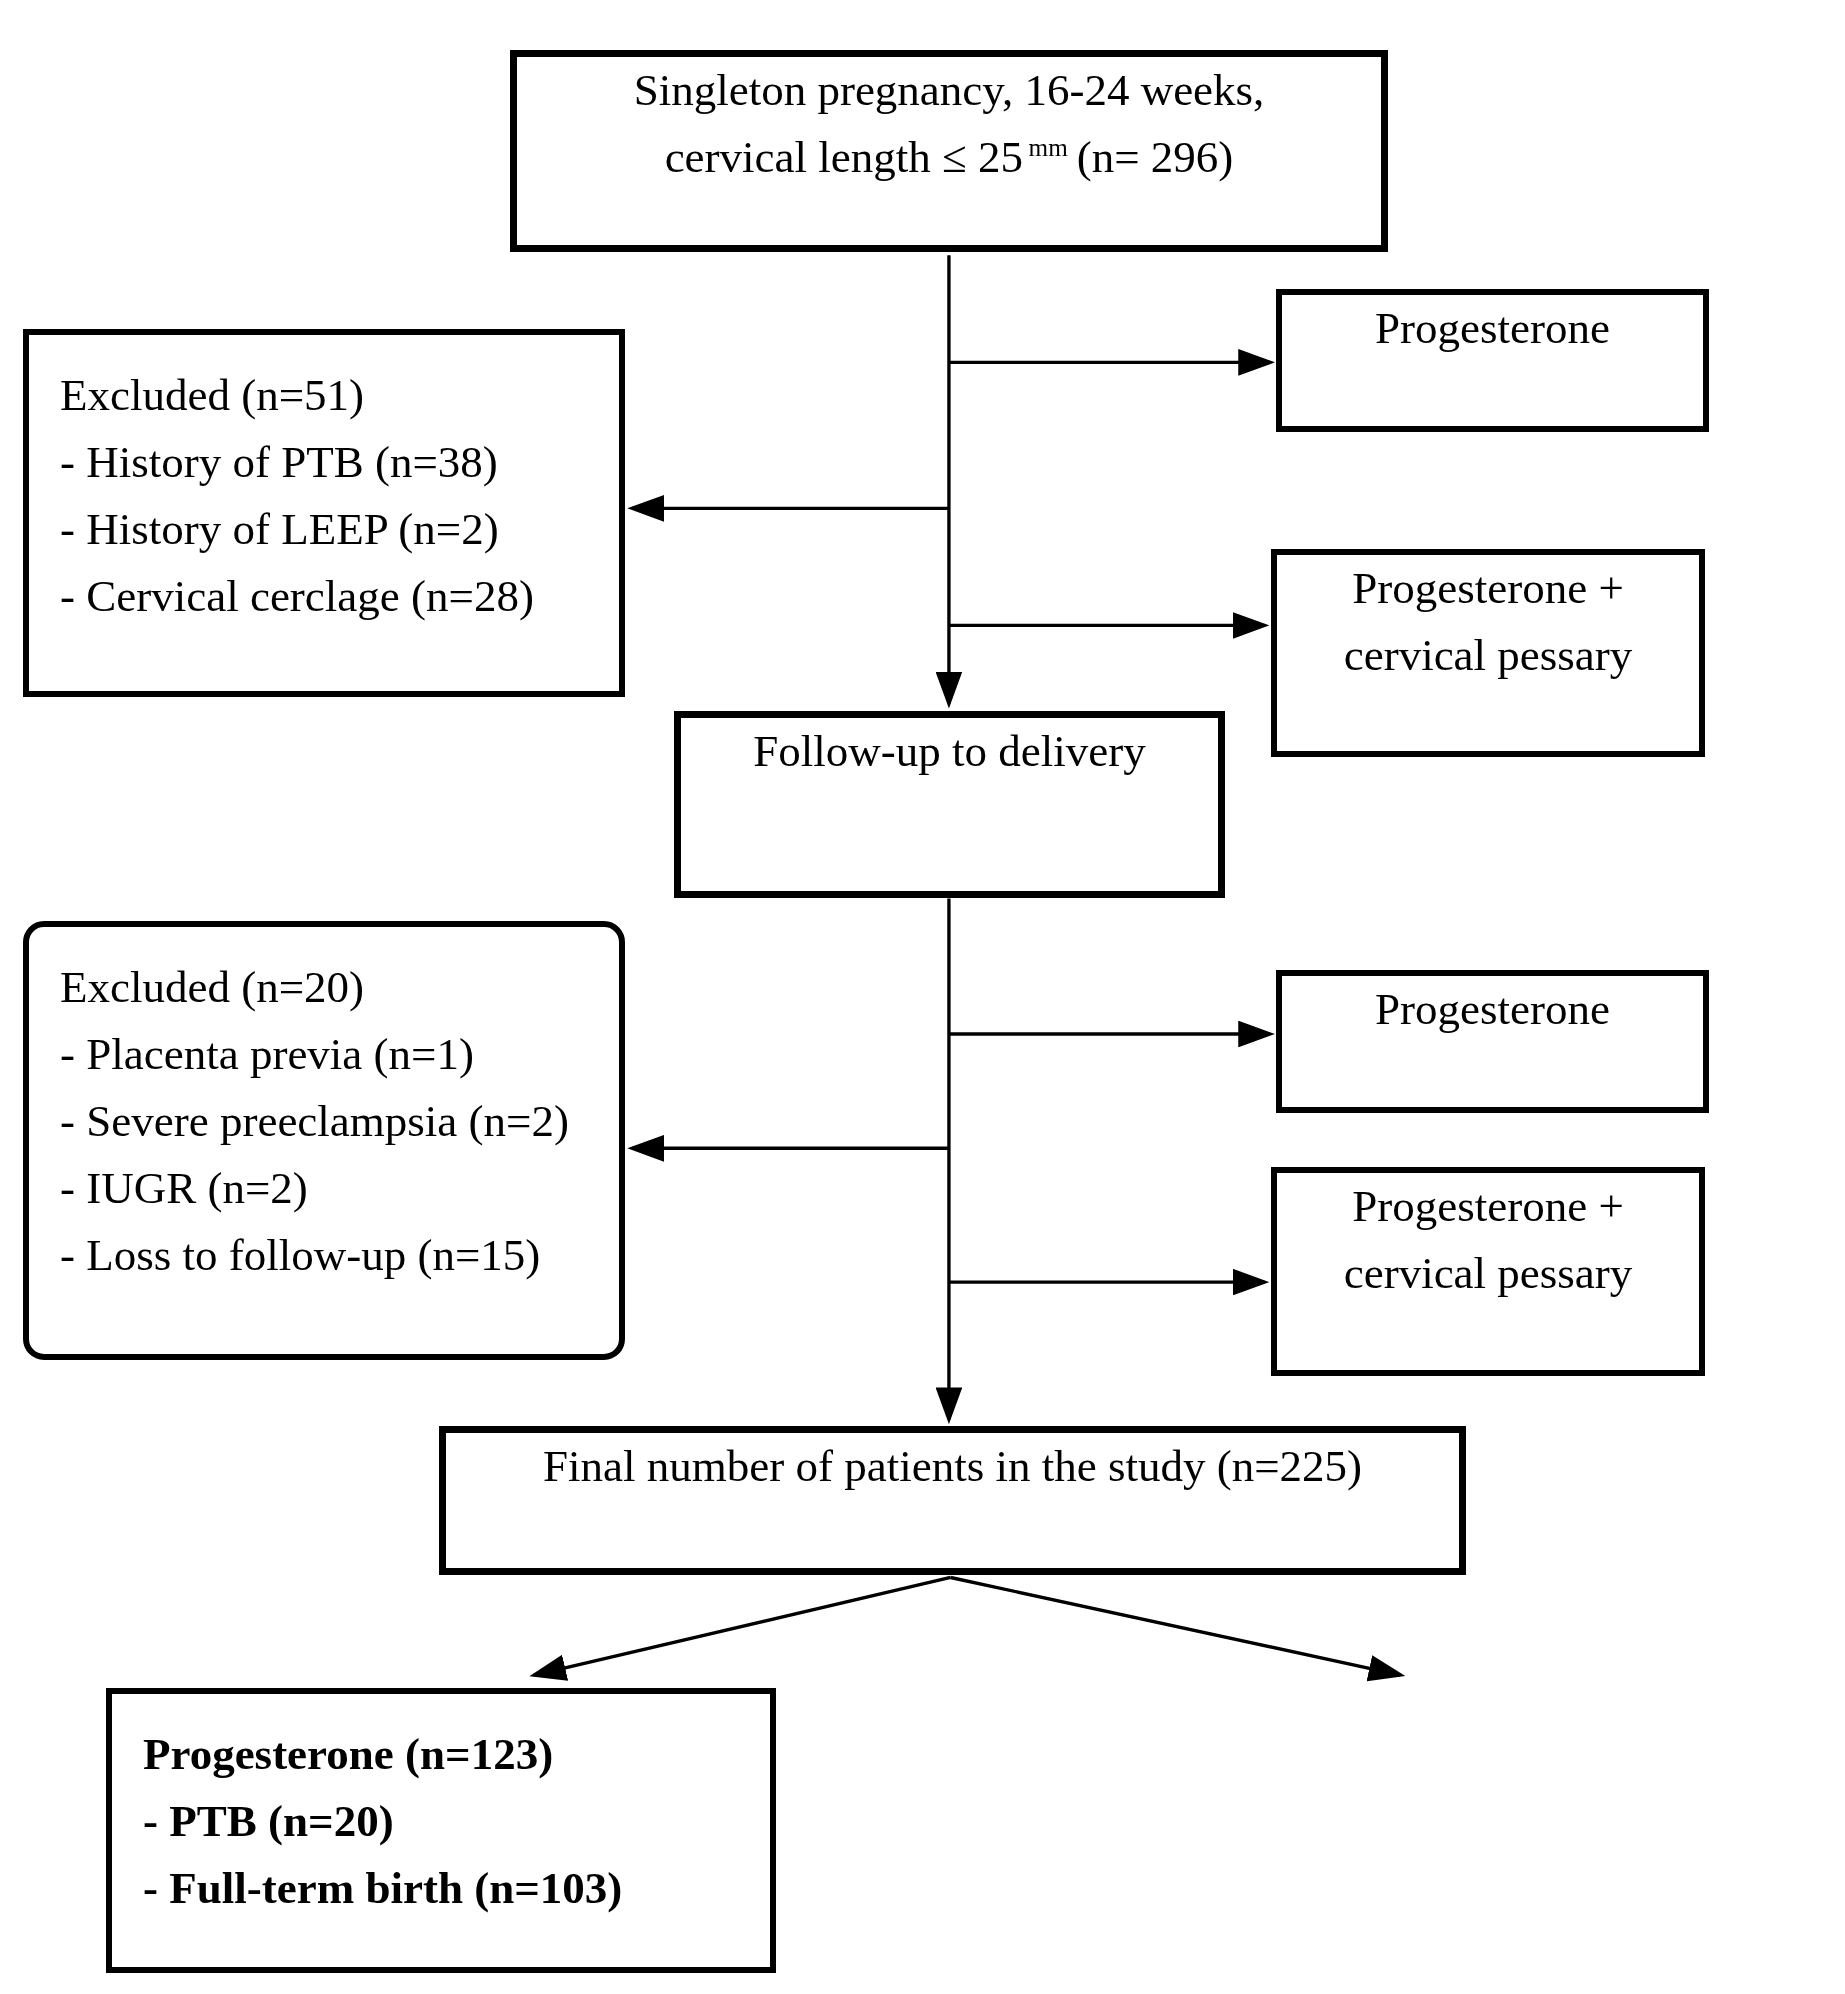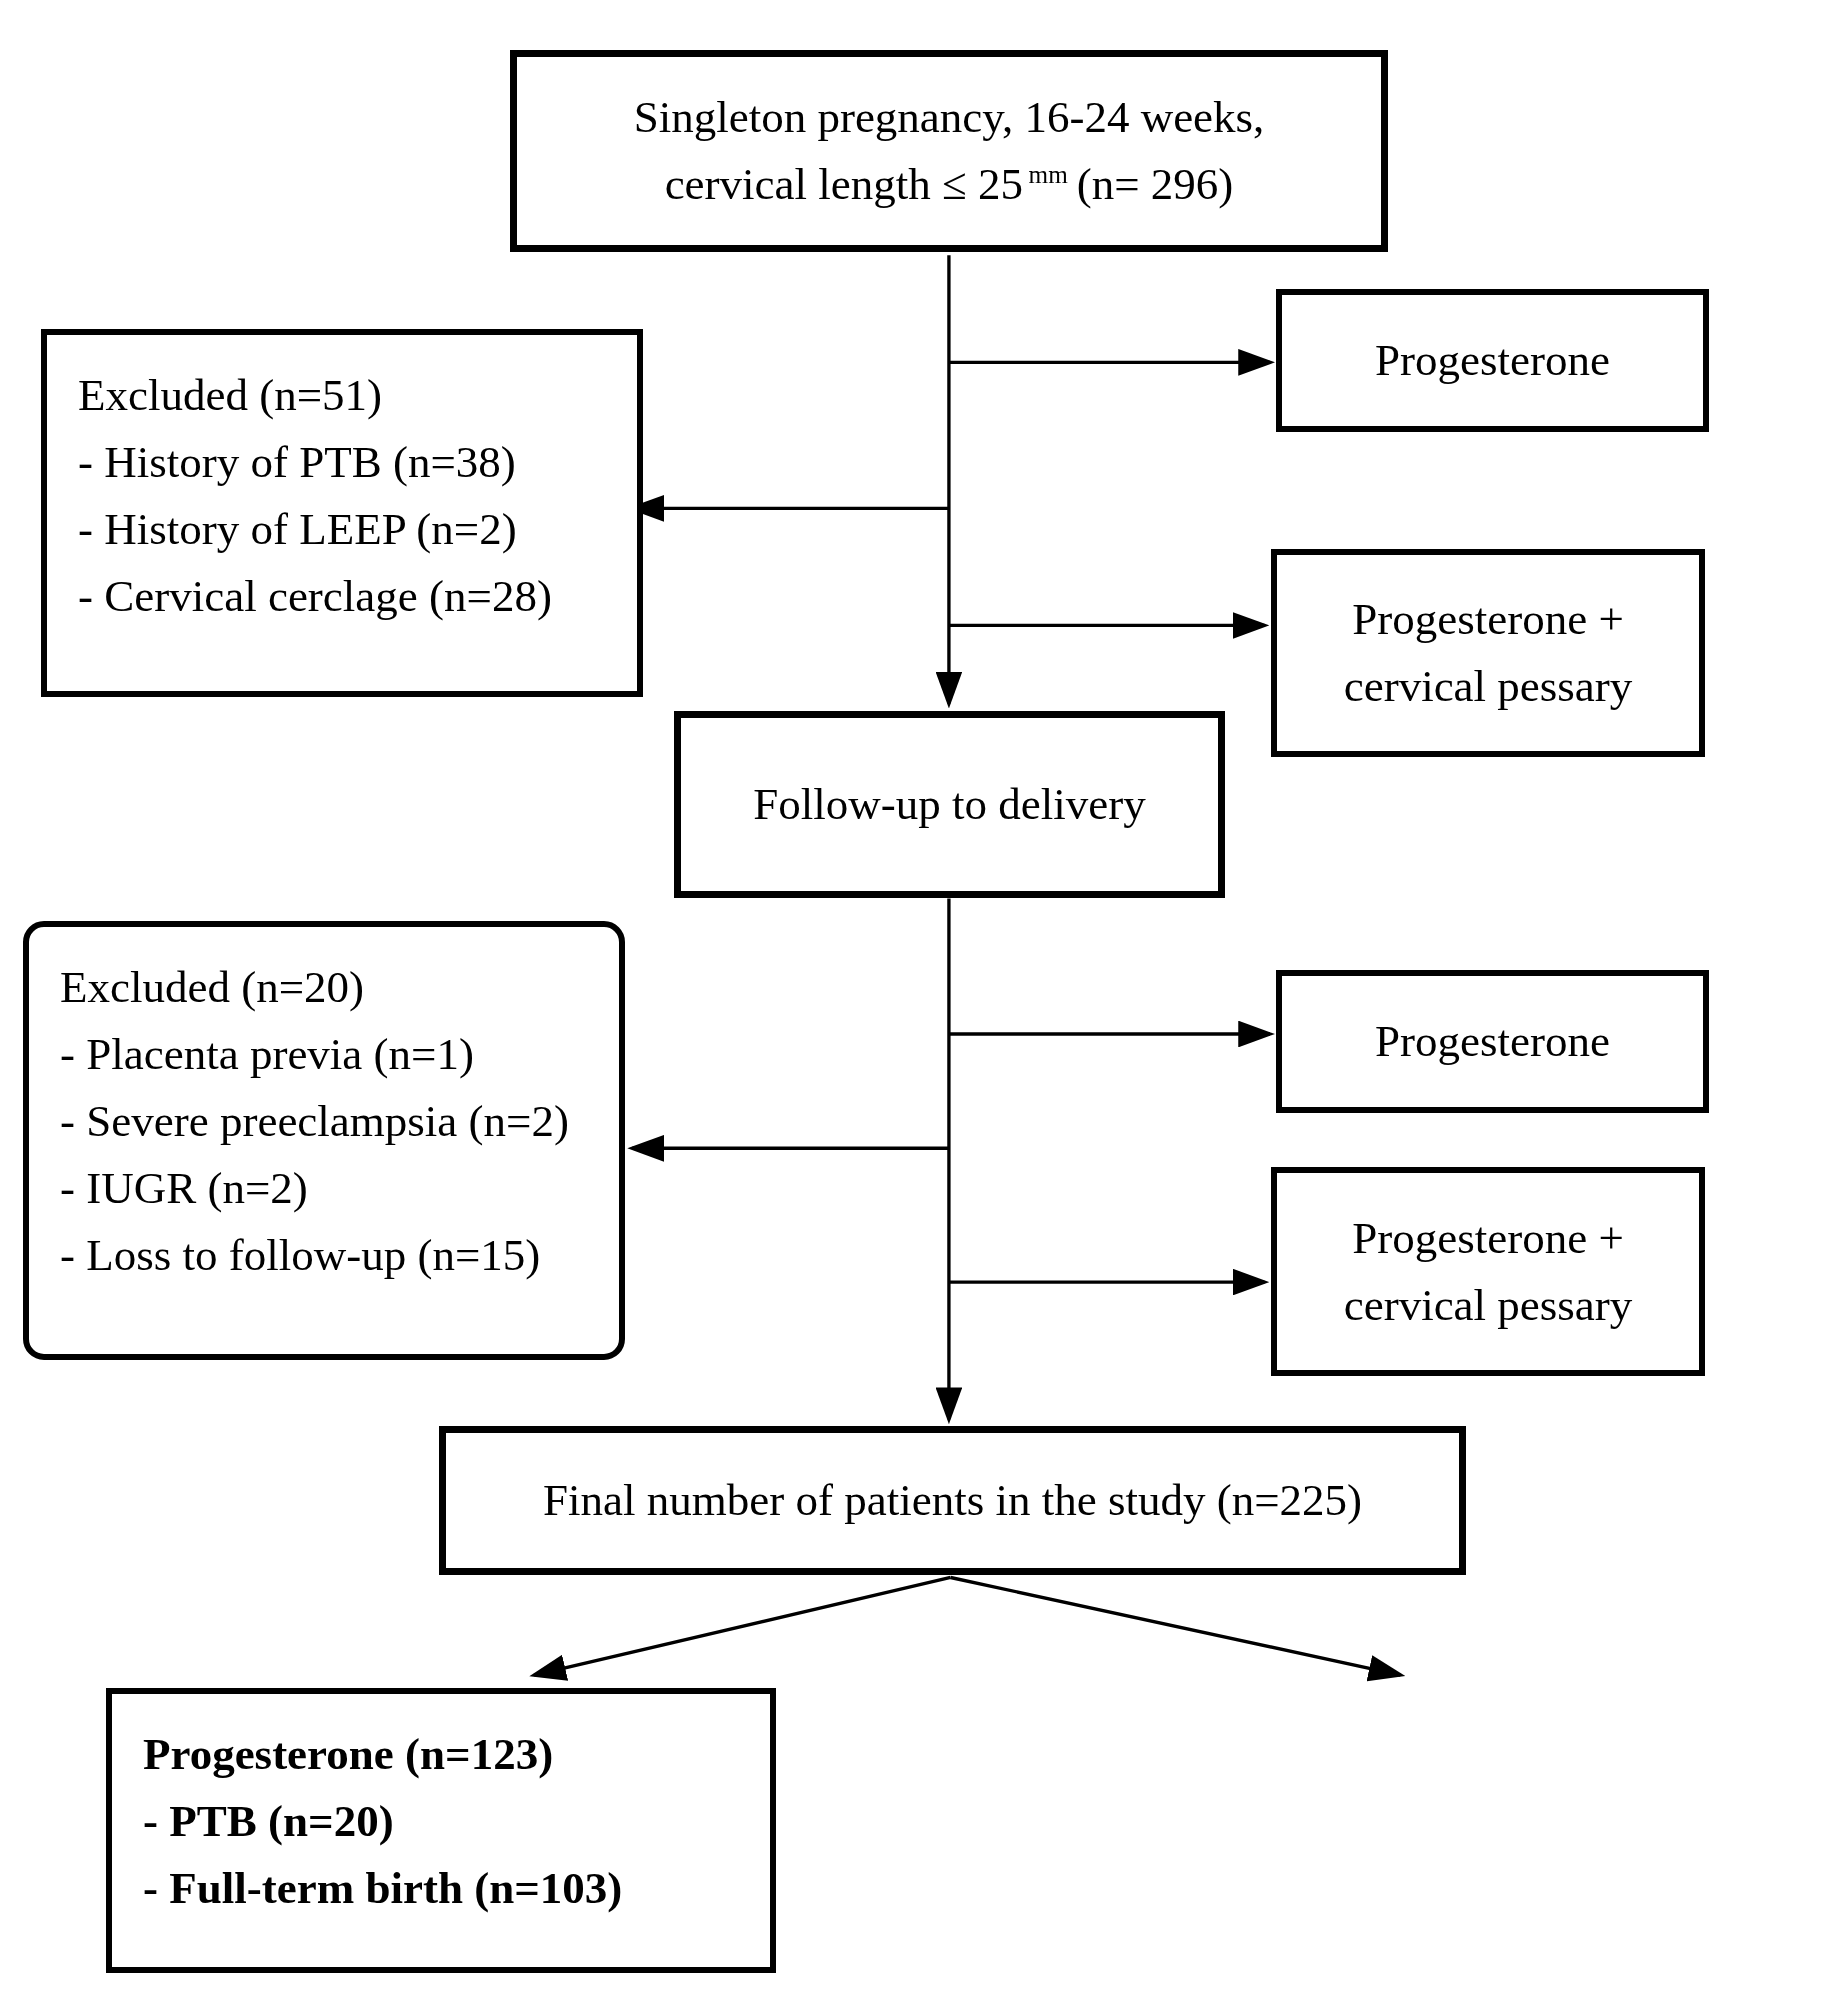--- a/index.html
+++ b/index.html
@@ -14,28 +14,28 @@
   svg.connectors{position:absolute;left:0;top:0;width:1846px;height:1995px;}
   .ln{stroke:#000000;stroke-width:6;fill:none;}
   .box{
     position:absolute;
     background:#ffffff;
     border:6.1px solid #000000;
     box-sizing:border-box;
     display:flex;flex-direction:column;
   }
   .thick{border-width:7.2px;}
-  .center{align-items:center;justify-content:center;text-align:center;}
+  .center{align-items:center;text-align:center;}
   .list{align-items:flex-start;justify-content:flex-start;padding:27px 13.4px 0 31px;text-align:left;}
   .tl{font-size:45px;line-height:67px;white-space:nowrap;}
   sup.mm{font-size:0.56em;vertical-align:super;line-height:0;margin:0 9px 0 5.6px;}
 
   
   #box-enrollment   {left:510px;  top:50px;   width:878px; height:202px;}
-  #box-excluded1    {left:23px;   top:329px;  width:602px; height:368px;margin-left:18px;}
+  #box-excluded1    {left:23px;   top:329px;  width:602px; height:368px;}
   #box-prog1        {left:1276px; top:289px;  width:433px;  height:143px;}
   #box-progpess1    {left:1271px; top:549px;  width:434px;  height:208px;}
   #box-followup     {left:674px; top:711px; width:551px;  height:187px;}
   #box-excluded2    {left:23px;   top:921px; width:602px; height:439px;border-radius:21px;}
   #box-prog2        {left:1276px; top:970px; width:433px;  height:143px;}
   #box-progpess2    {left:1271px; top:1167px; width:434px;  height:209px;}
   #box-final        {left:439px;  top:1426px; width:1027px; height:149px;}
   #box-outcome-prog {left:106px;  top:1688px; width:670px; height:285px;font-weight:bold;}
   #box-outcome-pess {left:992px; top:1688px; width:833px; height:285px;}
 </style>

